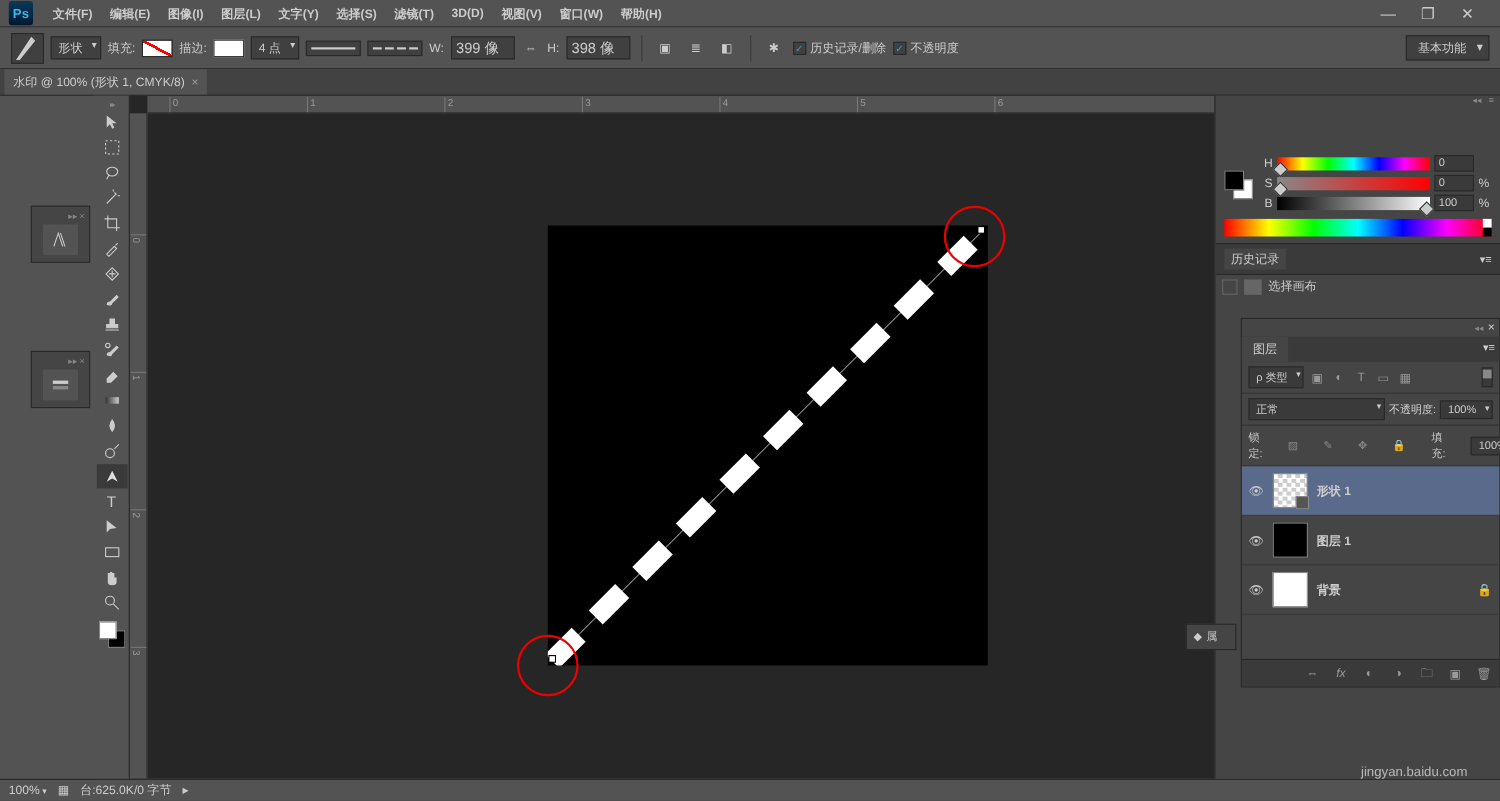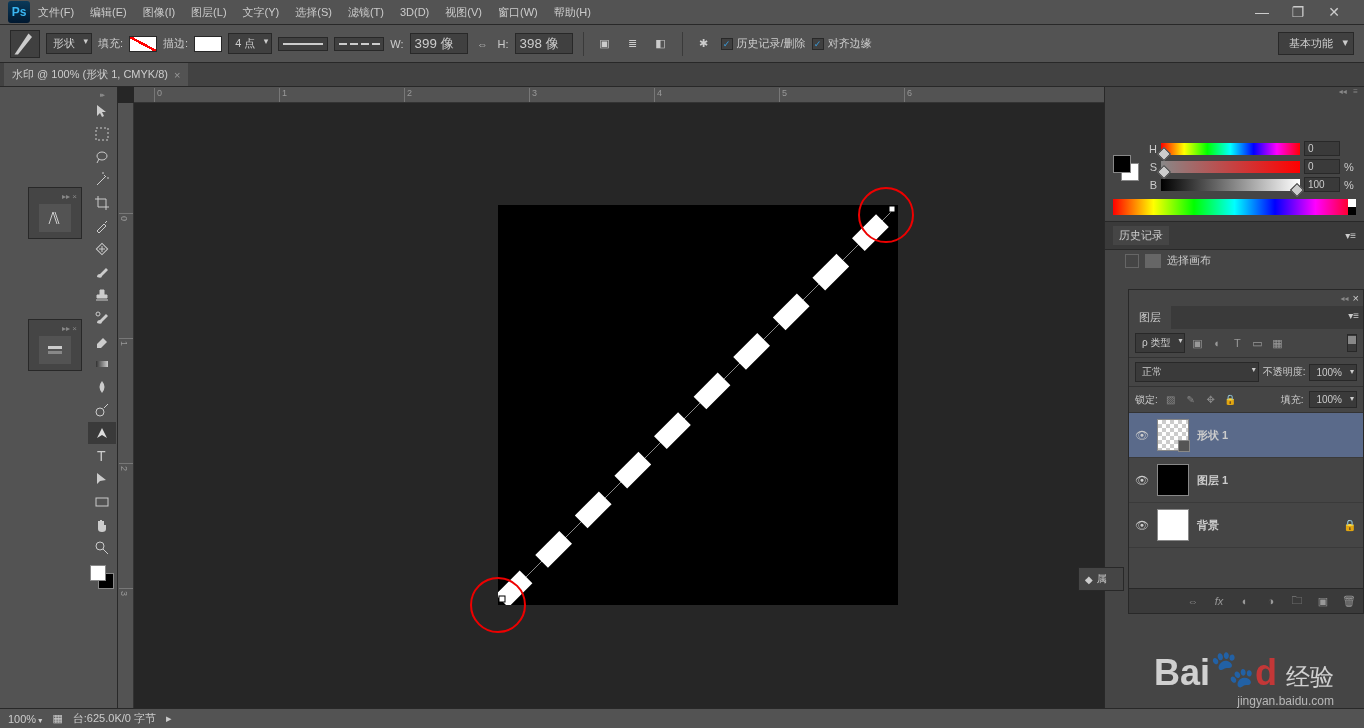--- a/index.html
+++ b/index.html
@@ -1,21 +1,21 @@
 <!DOCTYPE html>
 <html><head>
 <meta charset="utf-8">
 <style>
 * { margin: 0; padding: 0; box-sizing: border-box; font-family: "Microsoft YaHei", Arial, sans-serif; }
 body { background: #535353; color: #ccc; font-size: 11px; overflow: hidden; width: 1364px; height: 728px; position: relative; }
 
 
 .menubar { background: #535353; height: 25px; display: flex; align-items: center; padding: 0 8px; border-bottom: 1px solid #282828; }
-.ps-logo { width: 22px; height: 22px; background: linear-gradient(#0a3a5a,#001830); border-radius: 3px; display: flex; align-items: center; justify-content: center; font-weight: bold; color: #3ab5f0; font-size: 12px; }
-.menubar .menu-item { padding: 4px 8px; cursor: pointer; }
+.ps-logo { width: 22px; height: 22px; background: linear-gradient(#0a3a5a,#001830); border-radius: 3px; display: flex; align-items: center; justify-content: center; font-weight: bold; color: #3ab5f0; font-size: 12px; margin-right: 10px; }
+.menubar .menu-item { padding: 4px 8px; cursor: pointer; font-weight: bold; }
 .window-controls { margin-left: auto; display: flex; gap: 12px; padding-right: 10px; }
 .window-controls span { width: 24px; text-align: center; cursor: pointer; font-size: 14px; }
 
 
 .optionsbar { background: #535353; height: 38px; display: flex; align-items: center; padding: 0 10px; border-bottom: 1px solid #282828; gap: 6px; }
 .tool-preset { width: 30px; height: 28px; background: #404040; border: 1px solid #282828; display: flex; align-items: center; justify-content: center; }
 .opt-label { color: #ccc; }
 .opt-dropdown { background: #404040; border: 1px solid #282828; padding: 2px 16px 2px 6px; position: relative; }
 .opt-dropdown::after { content: "▾"; position: absolute; right: 3px; font-size: 9px; }
 .swatch { width: 28px; height: 16px; border: 1px solid #282828; display: inline-block; vertical-align: middle; }
@@ -103,40 +103,40 @@
 .pct { width: 12px; }
 .spectrum { height: 16px; background: linear-gradient(to right, red, yellow, lime, cyan, blue, magenta, red); margin-top: 4px; position: relative; }
 .spectrum::before { content: ""; position: absolute; right: 0; top: 0; width: 8px; height: 8px; background: #fff; }
 .spectrum::after { content: ""; position: absolute; right: 0; bottom: 0; width: 8px; height: 8px; background: #000; }
 
 
 .panel-header { background: #3a3a3a; padding: 4px 8px; display: flex; align-items: center; border-top: 1px solid #282828; border-bottom: 1px solid #282828; }
 .panel-tab { padding: 2px 6px; background: #454545; }
 .panel-menu { margin-left: auto; cursor: pointer; font-size: 10px; }
 .history-list { max-height: 56px; overflow: hidden; }
-.history-item { display: flex; align-items: center; padding: 3px 20px; gap: 6px; }
+.history-item { display: flex; align-items: center; padding: 3px 6px; gap: 6px; }
 .history-item .sq { width: 14px; height: 14px; border: 1px solid #666; }
 .history-item .ic { width: 16px; height: 14px; background: #666; }
 
 
 .layers-panel { position: absolute; right: 0; top: 202px; width: 236px; background: #454545; border: 1px solid #282828; z-index: 5; }
 .layers-header { display: flex; align-items: center; padding: 2px 4px; }
 .layers-header .grip3 { margin-left: auto; font-size: 8px; color: #888; }
 .layers-header .x { margin-left: 4px; cursor: pointer; }
 .layers-tabs { display: flex; background: #3a3a3a; }
 .layers-tabs .ltab { padding: 4px 10px; }
 .layers-tabs .ltab.active { background: #454545; }
 .layers-filter { display: flex; align-items: center; padding: 4px 6px; gap: 4px; border-bottom: 1px solid #333; }
 .filter-dd { background: #3a3a3a; border: 1px solid #282828; padding: 2px 14px 2px 6px; position: relative; font-size: 10px; }
 .filter-dd::after { content: "▾"; position: absolute; right: 2px; font-size: 8px; }
 .filter-ic { width: 16px; height: 16px; display: flex; align-items: center; justify-content: center; color: #999; cursor: pointer; }
 .filter-toggle { width: 10px; height: 18px; background: #3a3a3a; border: 1px solid #282828; margin-left: auto; position: relative; }
 .filter-toggle::after { content: ""; position: absolute; width: 8px; height: 8px; background: #888; top: 1px; left: 0; }
 .layers-opts { display: flex; align-items: center; padding: 4px 6px; gap: 4px; border-bottom: 1px solid #333; font-size: 10px; justify-content: center; }
-.layers-lock { display: flex; align-items: center; padding: 4px 6px; gap: 6px; border-bottom: 1px solid #333; font-size: 10px; }
+.layers-lock { display: flex; align-items: center; padding: 4px 6px; gap: 23px; border-bottom: 1px solid #333; font-size: 10px; }
 .lock-ic { width: 14px; height: 14px; display: flex; align-items: center; justify-content: center; color: #888; }
 .layer-row { display: flex; align-items: center; padding: 6px; gap: 8px; border-bottom: 1px solid #3a3a3a; }
 .layer-row.selected { background: #5a6a8a; }
 .eye { width: 14px; display: flex; align-items: center; justify-content: center; cursor: pointer; }
 .layer-thumb { width: 32px; height: 32px; border: 1px solid #888; background: #fff; position: relative; }
 .layer-thumb.trans { background: repeating-conic-gradient(#ccc 0 25%, #fff 0 50%) 0 0/8px 8px; }
 .layer-thumb.black { background: #000; }
 .layer-thumb .shape-badge { position: absolute; right: -2px; bottom: -2px; width: 12px; height: 12px; background: #555; border: 1px solid #888; }
 .layer-name { flex: 1; font-weight: bold; }
 .layer-lock { color: #999; }
@@ -218,21 +218,21 @@
   <div class="align-btn">≣</div>
   <div class="align-btn">◧</div>
   <div class="opt-sep"></div>
   <div class="gear-btn">✱</div>
   <div class="checkbox">
     <span class="box">✓</span>
       <span>历史记录/删除</span>
   </div>
   <div class="checkbox">
     <span class="box">✓</span>
-      <span>对齐边缘</span>
+      <span>不透明度</span>
   </div>
   <div class="workspace-selector">基本功能</div>
 </div>
 
 <div class="doctabs">
   <div class="doctab">
     <span>水印 @ 100% (形状 1, CMYK/8)</span>
     <span class="close">×</span>
   </div>
 </div>
@@ -537,18 +537,14 @@
 </div>
 
 <div class="statusbar">
   <span class="status-dd">100%</span>
   <span>▦</span>
   <span>台:625.0K/0 字节</span>
   <span>▸</span>
 </div>
 
 <div class="watermark">
-  <div>
-    <span class="bd"><span>Bai</span><span style="position:relative;top:-4px">🐾</span><span class="red">d</span></span>
-    <span class="exp">经验</span>
-  </div>
   <div class="sub">jingyan.baidu.com</div>
 </div>
 
 </body></html>

